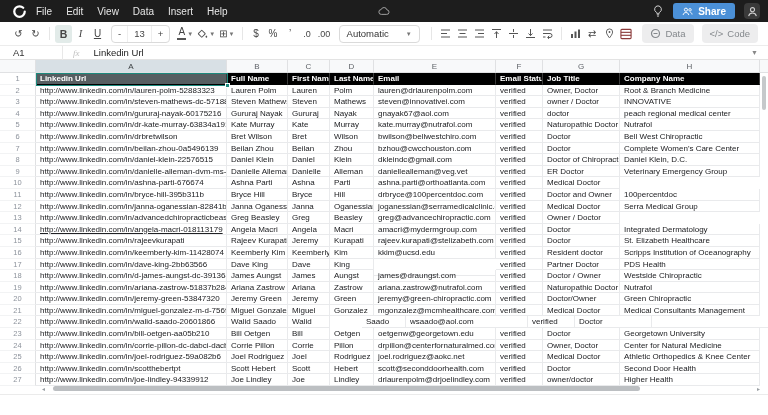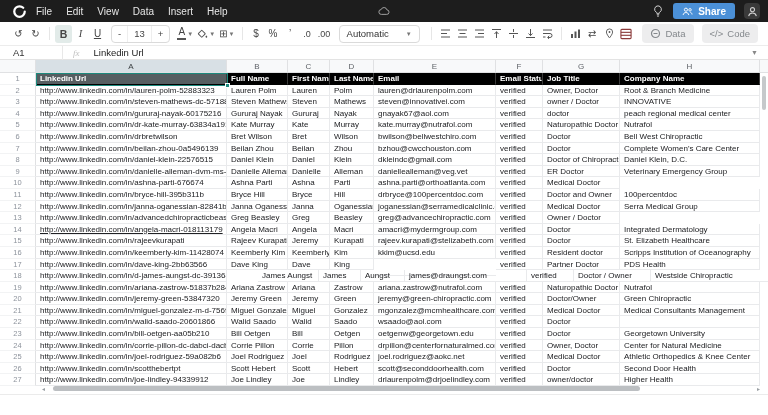--- a/index.html
+++ b/index.html
@@ -517,21 +517,21 @@
           <div class="cell" style="width: 42px;">Dave</div>
           <div class="cell" style="width: 44px;">King</div>
           <div class="cell" style="width: 122px; margin-top: 16px;">kingd@pacificdentalservices.com</div>
           <div class="cell" style="width: 47px;">verified</div>
           <div class="cell" style="width: 77px;">Partner Doctor</div>
           <div class="cell" style="width: 140px;">PDS Health</div>
         </div>
         <div class="grow">
           <div class="gut">18</div>
           <div class="cell" style="width: 191px;">http://www.linkedin.com/in/d-james-aungst-dc-391364-</div>
-          <div class="cell" style="width: 61px; margin-left: 31px;">James Aungst</div>
+          <div class="cell" style="width: 61px;">James Aungst</div>
           <div class="cell" style="width: 42px;">James</div>
           <div class="cell" style="width: 44px;">Aungst</div>
           <div class="cell" style="width: 122px;">james@draungst.com</div>
           <div class="cell" style="width: 47px;">verified</div>
           <div class="cell" style="width: 77px;">Doctor / Owner</div>
           <div class="cell" style="width: 140px;">Westside Chiropractic</div>
         </div>
         <div class="grow">
           <div class="gut">19</div>
           <div class="cell" style="width: 191px;">http://www.linkedin.com/in/ariana-zastrow-51837b284</div>
@@ -563,21 +563,21 @@
           <div class="cell" style="width: 122px;">mgonzalez@mcmhealthcare.com</div>
           <div class="cell" style="width: 47px;">verified</div>
           <div class="cell" style="width: 77px;">Medical Doctor</div>
           <div class="cell" style="width: 140px;">Medical Consultants Management</div>
         </div>
         <div class="grow">
           <div class="gut">22</div>
           <div class="cell" style="width: 191px;">http://www.linkedin.com/in/walid-saado-20601866</div>
           <div class="cell" style="width: 61px;">Walid Saado</div>
           <div class="cell" style="width: 42px;">Walid</div>
-          <div class="cell" style="width: 44px;">Saado</div>
+          <div class="cell" style="width: 44px; margin-left: 32px;">Saado</div>
           <div class="cell" style="width: 122px;">wsaado@aol.com</div>
           <div class="cell" style="width: 47px;">verified</div>
           <div class="cell" style="width: 77px;">Doctor</div>
           <div class="cell" style="width: 140px;"></div>
         </div>
         <div class="grow">
           <div class="gut">23</div>
           <div class="cell" style="width: 191px;">http://www.linkedin.com/in/bill-oetgen-aa05b210</div>
           <div class="cell" style="width: 61px;">Bill Oetgen</div>
           <div class="cell" style="width: 42px;">Bill</div>

